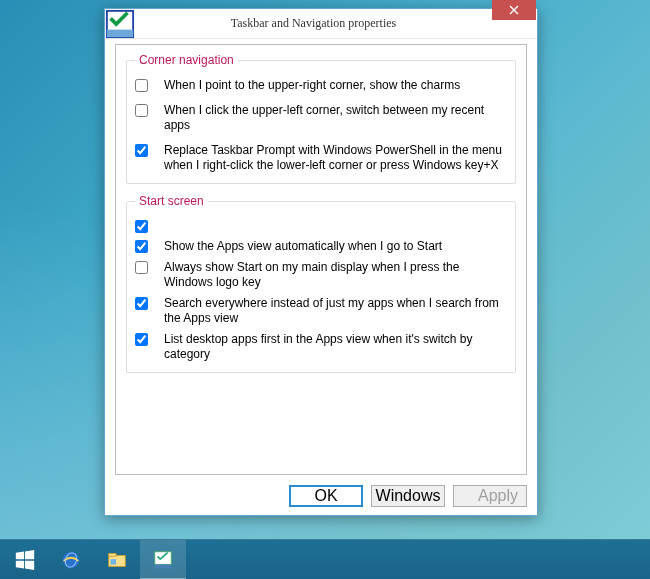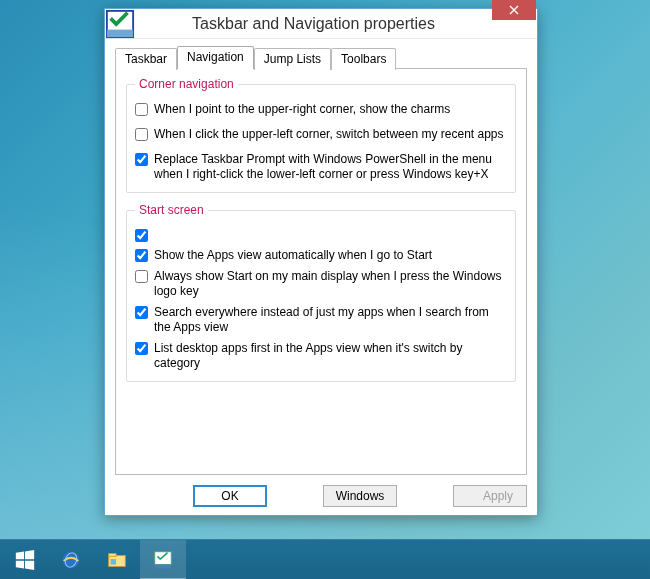--- a/index.html
+++ b/index.html
@@ -43,22 +43,23 @@
   }
   .titlebar {
     height:30px; background:#fff;
     display:flex; align-items:center;
     border-bottom:1px solid #e8e8e8;
   }
   .titlebar .appicon {
     width:30px; display:flex; align-items:center; justify-content:center;
   }
   .titlebar .title {
-    flex:1; text-align:center; color:#333; font-size:16px;
+    flex:1; text-align:center; color:#333; font-size:12px;
     padding-right: 0;
+    font-family: Liberation Serif, serif;
   }
   .closebtn {
     width:44px; height:20px; margin-right:1px; margin-top:-9px;
     background:#c75050; color:#fff;
     display:flex; align-items:center; justify-content:center;
     font-size:12px;
     align-self:flex-start;
   }
   .closebtn svg { width:10px; height:10px; }
 
@@ -91,38 +92,38 @@
   }
 
   fieldset.group {
     border:1px solid #ddd; border-radius:2px;
     padding:8px 8px 4px 8px; margin-bottom:10px;
   }
   fieldset.group legend {
     font-size:12px; color:#be185d; padding:0 4px;
   }
   .opt {
-    display:flex; align-items:flex-start; gap:6px;
+    display:flex; align-items:flex-start; gap:16px;
     margin:3px 0 10px 0;
   }
   .opt.tight { margin-bottom:6px; }
   .opt input[type=checkbox] {
     width:13px; height:13px; margin-top:1px; flex-shrink:0;
   }
   .opt label { color:#000; line-height:1.25; font-size:12px; }
 
   .buttonrow {
     display:flex; justify-content:flex-end; gap:8px;
     padding-top:10px;
   }
   .btn {
     min-width:74px; height:22px;
     border:1px solid #adadad; background:#efefef;
-    font-size:12px; color:#000;
-    display:flex; align-items:center; justify-content:center;margin-left:48px;
+    font-size:16px; color:#000;
+    display:flex; align-items:center; justify-content:center;
   }
   .btn.default { border:2px solid #2a8dd4; background:#fff; padding:0 12px; }
   .btn.disabled { color:#a0a0a0;padding-left:16px; }
 </style>
 </head>
 <body>
 
 <div class="dialog">
   <div class="titlebar">
     <div class="appicon">
@@ -134,26 +135,20 @@
     </div>
     <div class="title">Taskbar and Navigation properties</div>
     <div class="closebtn">
       <svg viewBox="0 0 10 10">
           <path d="M1 1 L9 9 M9 1 L1 9" stroke="#fff" stroke-width="1.4"></path>
         </svg>
     </div>
   </div>
 
   <div class="clientarea">
-    <div class="tabstrip">
-      <div class="tab inactive">Taskbar</div>
-      <div class="tab active">Navigation</div>
-      <div class="tab inactive">Jump Lists</div>
-      <div class="tab inactive">Toolbars</div>
-    </div>
 
     <div class="tabpanel">
 
       <fieldset class="group">
         <legend>Corner navigation</legend>
 
         <div class="opt">
           <input type="checkbox" style="">
           <label>When I point to the upper-right corner, show the charms</label>
         </div>

